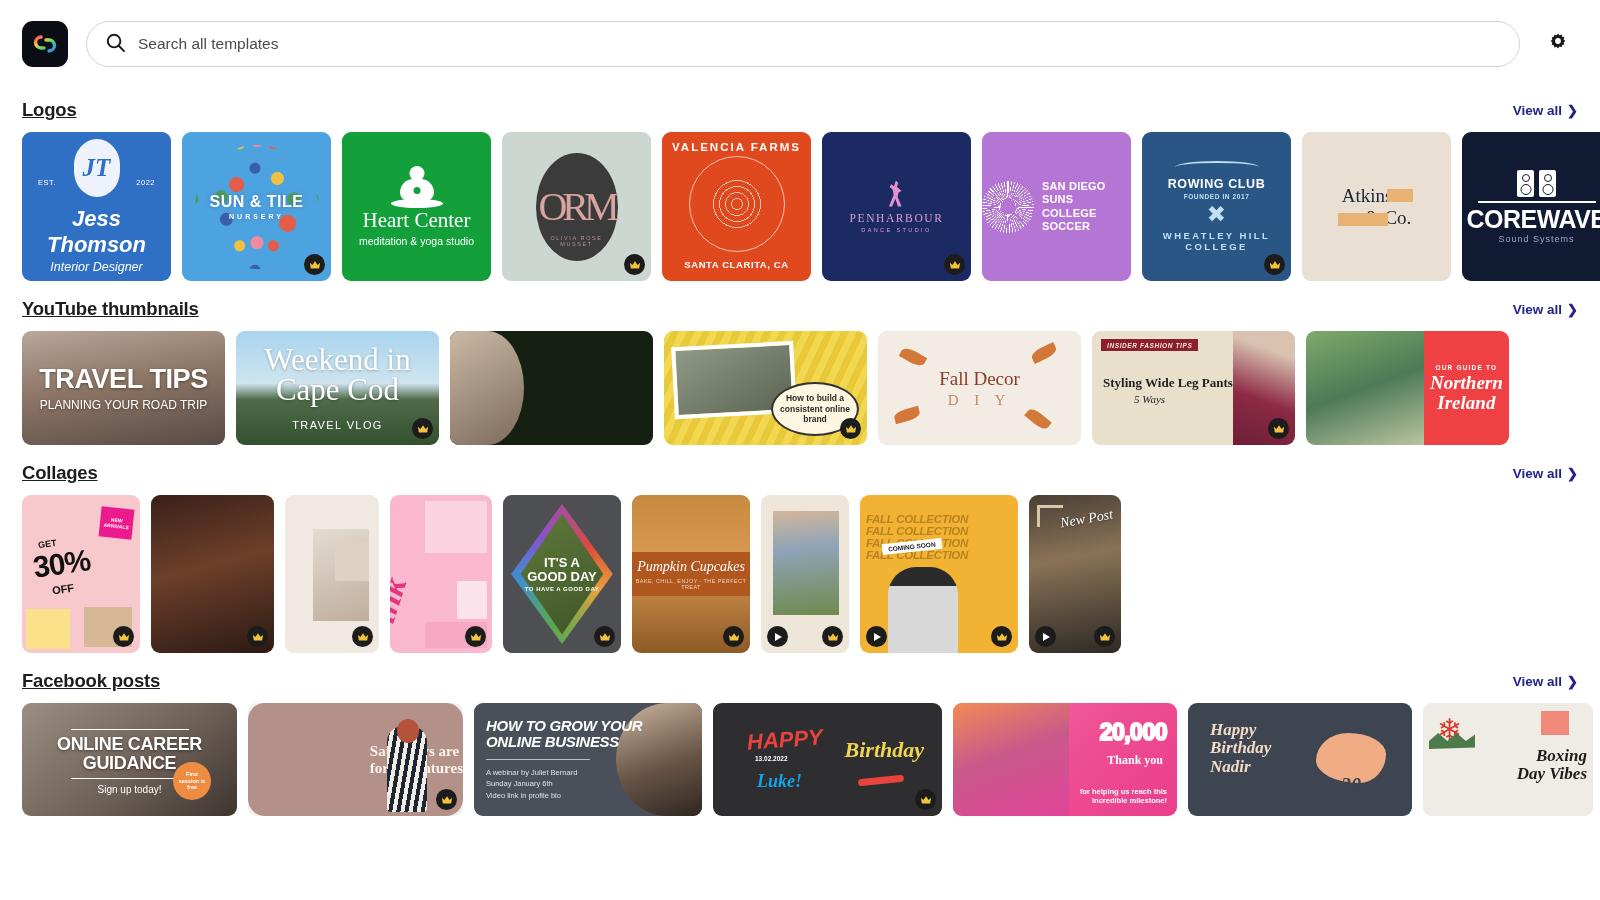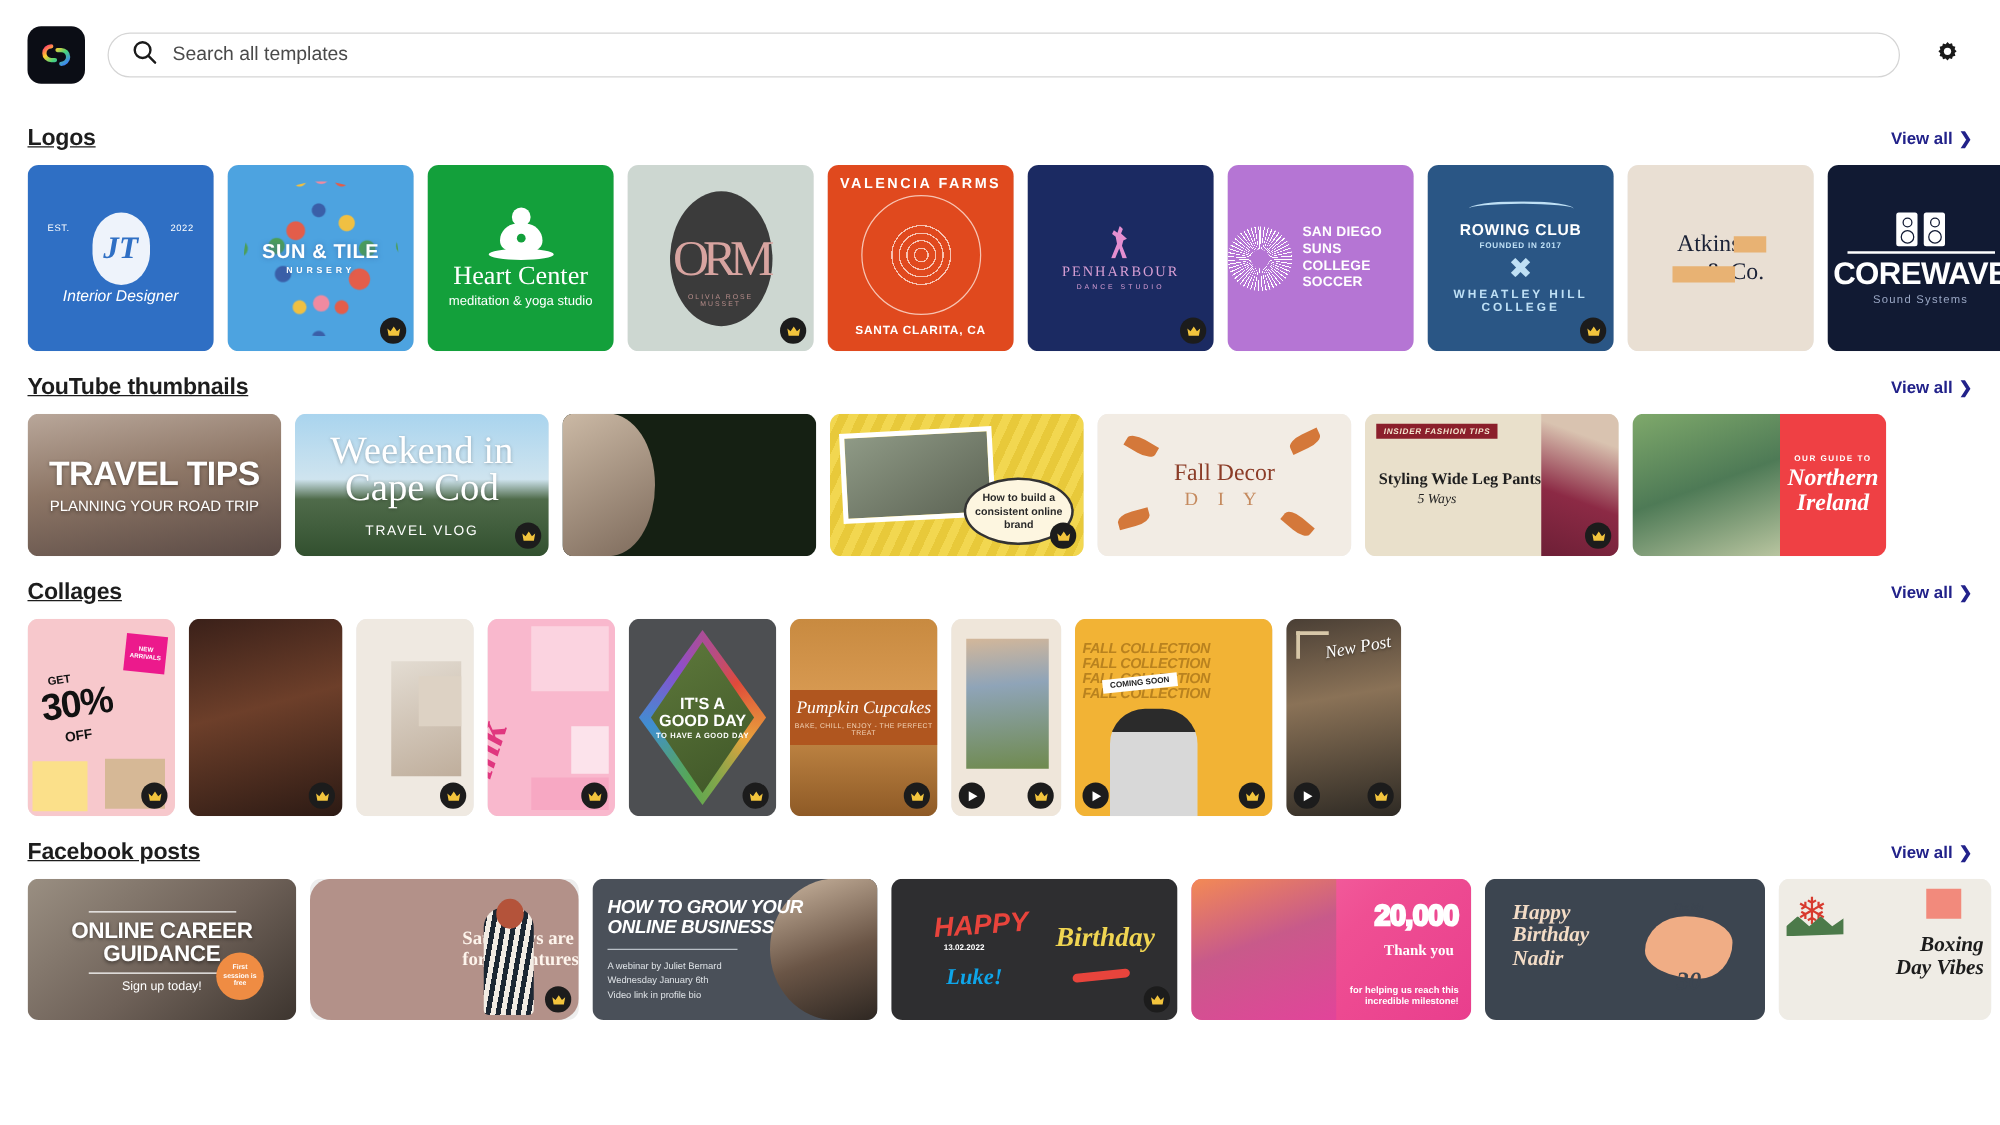--- a/index.html
+++ b/index.html
@@ -23,21 +23,21 @@
   }
   #cc-logo {
     width: 46px; height: 46px;
     border-radius: 11px;
     background: #0b0d15;
     display: flex; align-items: center; justify-content: center;
     flex: 0 0 auto;
   }
   .searchwrap {
     flex: 1 1 auto;
-    height: 36px;
+    height: 46px;
     border: 1.5px solid #d5d5d5;
     border-radius: 23px;
     display: flex;
     align-items: center;
     padding: 0 18px;
     gap: 12px;
     background: #fff;
   }
   .searchwrap input {
     border: none; outline: none;
@@ -414,20 +414,21 @@
         <span class="chev">❯</span>
       </div>
     </div>
     <div class="row">
 
       <div class="card logo-card">
         <div class="tpl lg1">
           <div class="est">EST.</div>
           <div class="yr">2022</div>
           <div class="badge">JT</div>
+          <div class="nm">Jess Thomson</div>
           <div class="sub">Interior Designer</div>
         </div>
       </div>
 
       <div class="card logo-card">
         <div class="tpl lg2">
           <div class="wreath"></div>
           <div class="t1">SUN &amp; TILE</div>
           <div class="t2">NURSERY</div>
         </div>
@@ -799,21 +800,21 @@
       </div>
 
       <div class="card fb-card" style="width:228px">
         <div class="tpl f3">
           <div class="ph"></div>
           <div class="tx">
             <div class="h" style="white-space:pre-line">HOW TO GROW YOUR
 ONLINE BUSINESS</div>
             <div class="ln"></div>
             <div class="s" style="white-space:pre-line">A webinar by Juliet Bernard
-Wednesday January 6th
+Sunday January 6th
 Video link in profile bio</div>
           </div>
         </div>
       </div>
 
       <div class="card fb-card" style="width:229px">
         <div class="tpl f4">
           <div class="hp">HAPPY</div>
           <div class="bd">Birthday</div>
           <div class="dt">13.02.2022</div>

